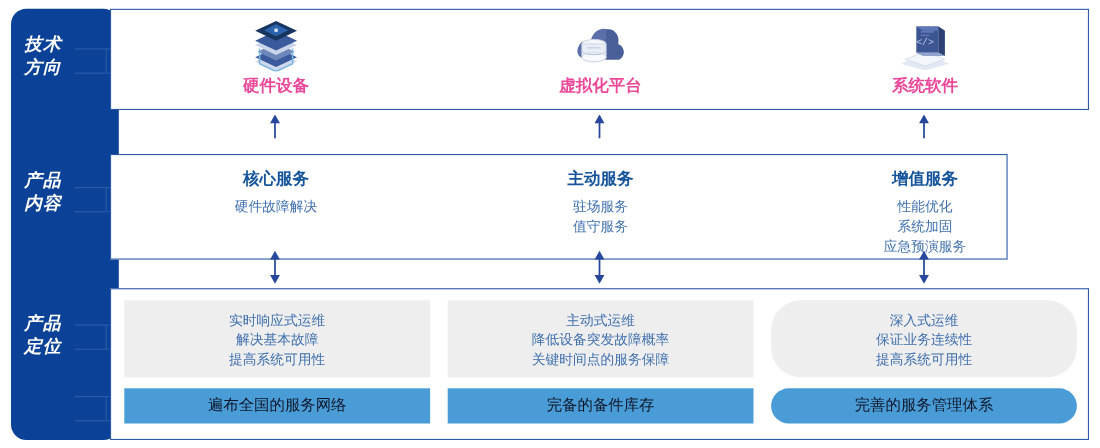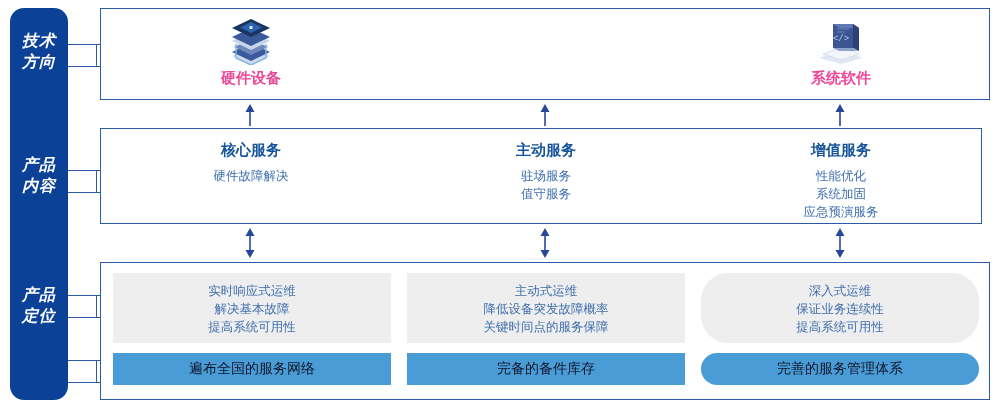--- a/index.html
+++ b/index.html
@@ -21,20 +21,21 @@
   
   .sidebar {
     position: absolute;
     left: 10px;
     top: 8px;
     width: 58px;
     height: 392px;
     background: #0b4298;
     border-radius: 14px;
     color: #ffffff;
+    padding-left: 40px;
   }
   .side-item {
     position: absolute;
     left: 0;
     width: 58px;
     text-align: center;
     font-size: 16px;
     font-weight: bold;
     line-height: 21px;
     letter-spacing: 1px;
@@ -67,21 +68,21 @@
   .brk .hline.right { left: 0px;  width: 32px; }
 
   
   .panel {
     position: absolute;
     border: 1px solid #2b5aa8;
     background: #ffffff;
     box-sizing: border-box;
   }
   #panel-tech    { left: 100px; top: 8px;   width: 890px; height: 92px; }
-  #panel-content { left: 100px; top: 128px; width: 882px; height: 96px; }
+  #panel-content { left: 100px; top: 140px; width: 816px; height: 96px; }
   #panel-bottom  { left: 100px; top: 262px; width: 890px; height: 138px; }
 
   
   .tech-col {
     position: absolute;
     top: 6px;
     width: 240px;
     text-align: center;
   }
   .tech-icon {
@@ -223,20 +224,35 @@
             <polygon points="23,5 34,10.5 23,16 12,10.5" fill="#2b63ae"></polygon>
             <rect x="21.5" y="9" width="3" height="3" fill="#dbe6f6"></rect>
             <path d="M8 27 L8 41 L23 48" stroke="#7fb6e0" stroke-width="1.4" fill="none"></path>
             <path d="M38 27 L38 41 L23 48" stroke="#7fb6e0" stroke-width="1.4" fill="none"></path>
           </g>
         </svg>
       </div>
       <div class="tech-label">硬件设备</div>
     </div>
 
+    <div class="tech-col" style="left:325px;">
+      <div class="tech-icon">
+        <svg width="50" height="46" viewBox="0 0 50 46">
+          <path d="M14 36 C5 36 2 30 5 24 C7 19 13 18 16 20 C17 10 27 5 34 10 C40 14 41 20 40 23 C47 24 48 33 42 36 Z" fill="#5c6fa8"></path>
+          <path d="M30 9 C36 7 43 13 41 22 C47 24 48 33 42 36 L30 36 Z" fill="#495f98"></path>
+          <ellipse cx="19" cy="22" rx="11" ry="4.2" fill="#f2f5fa" stroke="#cbd4e2" stroke-width="0.8"></ellipse>
+          <path d="M8 22 L8 34 C8 36.3 13 38.2 19 38.2 C25 38.2 30 36.3 30 34 L30 22 Z" fill="#e9eef6" stroke="#cbd4e2" stroke-width="0.8"></path>
+          <ellipse cx="19" cy="34" rx="11" ry="4.2" fill="#f7f9fc" stroke="#cbd4e2" stroke-width="0.8"></ellipse>
+          <path d="M8 27.5 C8 29.8 13 31.7 19 31.7 C25 31.7 30 29.8 30 27.5" stroke="#c3cede" stroke-width="0.9" fill="none"></path>
+          <line x1="13" y1="25.5" x2="25" y2="25.5" stroke="#b9c5d8" stroke-width="0.9"></line>
+          <line x1="13" y1="31.5" x2="25" y2="31.5" stroke="#b9c5d8" stroke-width="0.9"></line>
+        </svg>
+      </div>
+      <div class="tech-label">虚拟化平台</div>
+    </div>
 
     <div class="tech-col" style="left:620px;">
       <div class="tech-icon">
         <svg width="52" height="46" viewBox="0 0 52 46">
           <polygon points="26,31 48,40 26,46 4,40" fill="#e2e8f3"></polygon>
           <polygon points="26,29 44,36 26,42 8,36" fill="#f2f5fa" stroke="#cdd7e8" stroke-width="0.7"></polygon>
           <polygon points="18,6 38,6 38,30 18,30" fill="#3c5593"></polygon>
           <polygon points="18,6 38,6 44,10 24,10" fill="#5f77b4"></polygon>
           <polygon points="38,6 44,10 44,33 38,30" fill="#2d4176"></polygon>
           <polygon points="18,30 38,30 44,33 24,33" fill="#8fa3cd"></polygon>

